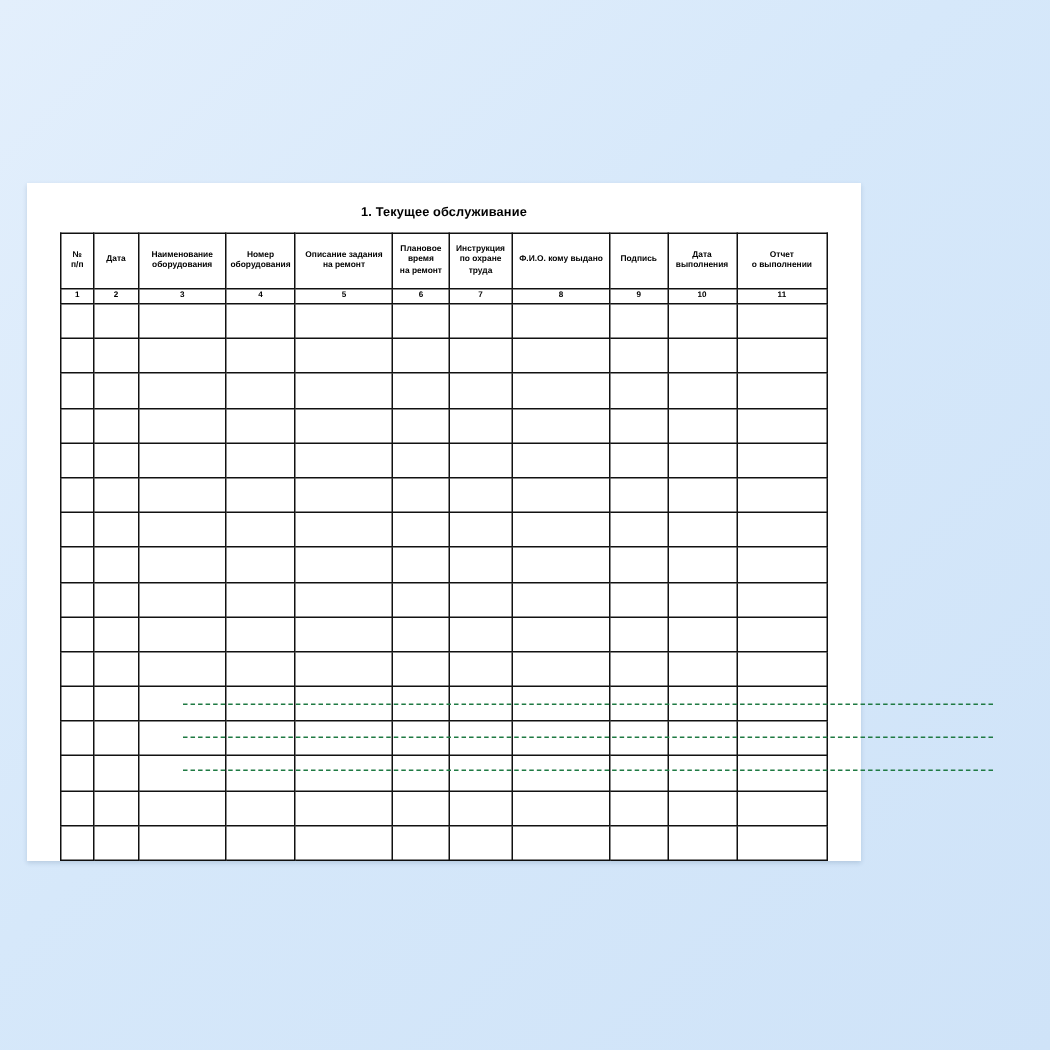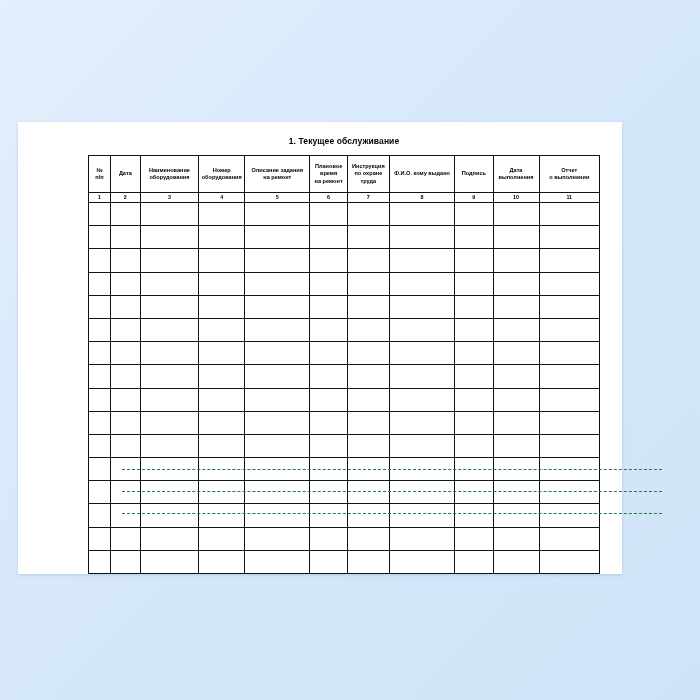--- a/index.html
+++ b/index.html
@@ -20,21 +20,20 @@
     background: linear-gradient(135deg, #e3effc 0%, #d6e8fa 45%, #cfe3f8 100%);
   }
   #sheet {
     position: absolute;
     left: 18px;
     top: 122px;
     width: 556px;
     height: 452px;
     background: #ffffff;
     box-shadow: 0 1px 3px rgba(40,70,110,0.18);
-    padding-left: 48px;
   }
   #doc-title {
     text-align: center;
     font-size: 8.5px;
     font-weight: bold;
     color: #000;
     padding-top: 14px;
     letter-spacing: 0.1px;
   }
   #table-wrap {

